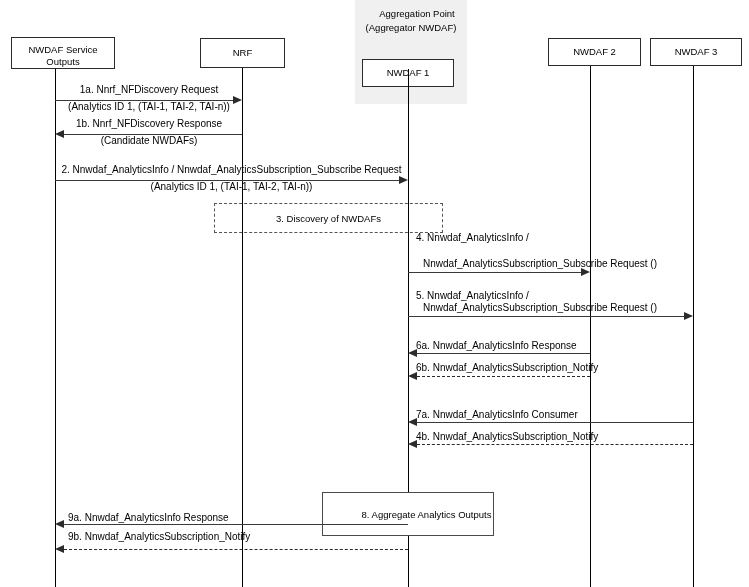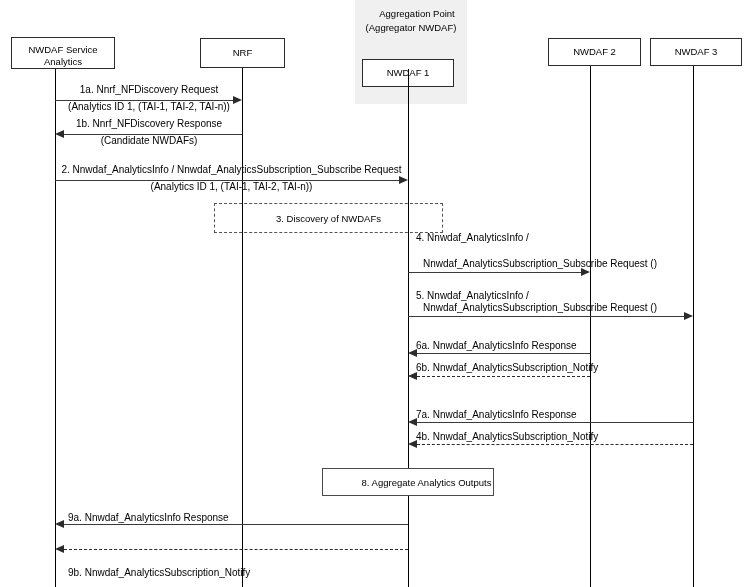--- a/index.html
+++ b/index.html
@@ -117,21 +117,21 @@
 <div id="canvas">
 
   <div class="shade" style="left:355px; top:0px; width:112px; height:104px;"></div>
 
   <div class="group-label" style="left:355px; top:7px; width:124px;">Aggregation Point</div>
   <div class="group-label" style="left:351px; top:21px; width:120px;">(Aggregator NWDAF)</div>
 
   <div class="actor" style="left:11px; top:37px; width:104px; height:32px;align-items:flex-end;">
     <div>
       <div>NWDAF Service</div>
-      <div>Analytics</div>
+      <div>Outputs</div>
     </div>
   </div>
 
   <div class="actor" style="left:200px; top:38px; width:85px; height:30px;">
     <span>NRF</span>
   </div>
 
   <div class="actor" style="left:362px; top:41px; width:92px; height:28px;margin-top:18px;">
     <span>NWDAF 1</span>
   </div>
@@ -180,33 +180,33 @@
   <div class="arrow-head right" style="left:684px; top:311.5px;"></div>
 
   <div class="msg-label left" style="left:416px; top:340px;">6a. Nnwdaf_AnalyticsInfo Response</div>
   <div class="msg-line" style="left:417px; top:353px; width:173px;"></div>
   <div class="arrow-head left" style="left:408px; top:348.5px;"></div>
 
   <div class="msg-label left" style="left:416px; top:362px;">6b. Nnwdaf_AnalyticsSubscription_Notify</div>
   <div class="msg-line dashed" style="left:417px; top:376px; width:173px;"></div>
   <div class="arrow-head left" style="left:408px; top:371.5px;"></div>
 
-  <div class="msg-label left" style="left:416px; top:409px;">7a. Nnwdaf_AnalyticsInfo Response</div>
+  <div class="msg-label left" style="left:416px; top:409px;">7a. Nnwdaf_AnalyticsInfo Consumer</div>
   <div class="msg-line" style="left:417px; top:422px; width:276px;"></div>
   <div class="arrow-head left" style="left:408px; top:417.5px;"></div>
 
   <div class="msg-label left" style="left:416px; top:431px;">4b. Nnwdaf_AnalyticsSubscription_Notify</div>
   <div class="msg-line dashed" style="left:417px; top:444px; width:276px;"></div>
   <div class="arrow-head left" style="left:408px; top:439.5px;"></div>
 
-  <div class="note-box" style="left:322px; top:468px; width:172px; height:28px;padding-left:37px;">
+  <div class="note-box" style="left:322px; top:492px; width:172px; height:44px;padding-left:37px;">
     <span>8. Aggregate Analytics Outputs</span>
   </div>
 
   <div class="msg-label left" style="left:68px; top:512px;">9a. Nnwdaf_AnalyticsInfo Response</div>
   <div class="msg-line" style="left:64px; top:524px; width:344px;"></div>
   <div class="arrow-head left" style="left:55px; top:519.5px;"></div>
 
-  <div class="msg-label left" style="left:68px; top:567px;">9b. Nnwdaf_AnalyticsSubscription_Notify</div>
+  <div class="msg-label left" style="left:68px; top:531px;">9b. Nnwdaf_AnalyticsSubscription_Notify</div>
   <div class="msg-line dashed" style="left:64px; top:549px; width:344px;"></div>
   <div class="arrow-head left" style="left:55px; top:544.5px;"></div>
 
 </div>
 
 </body></html>

